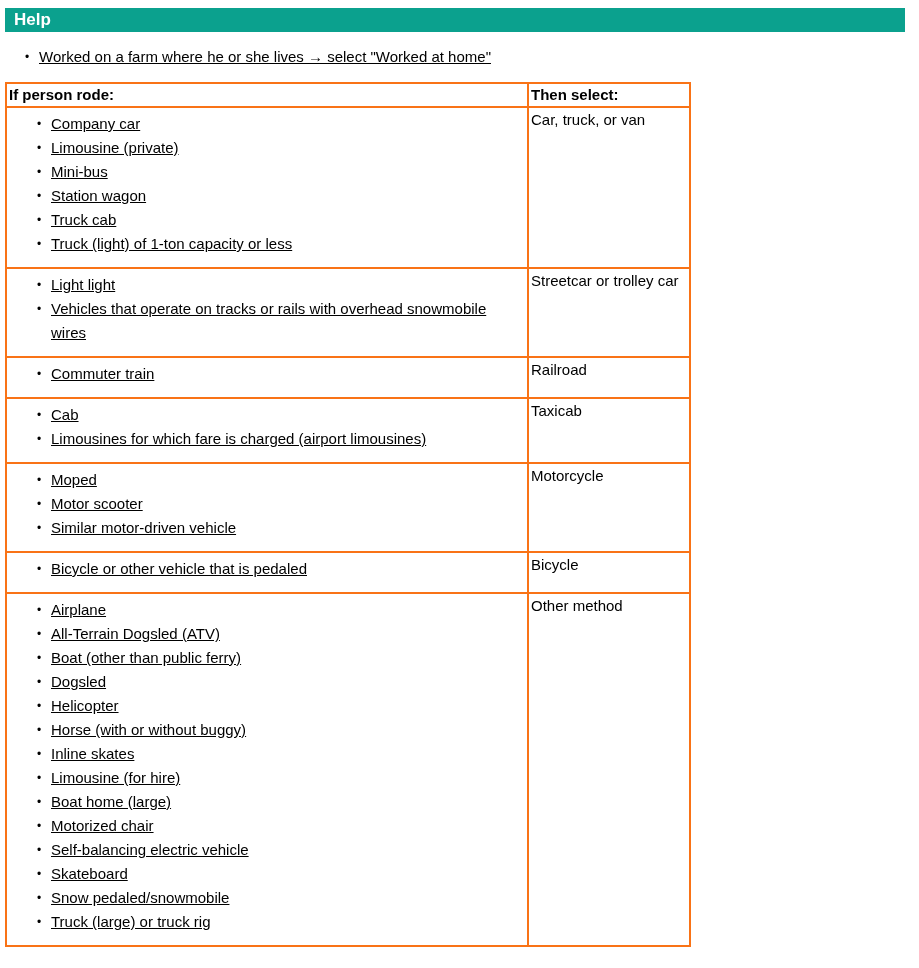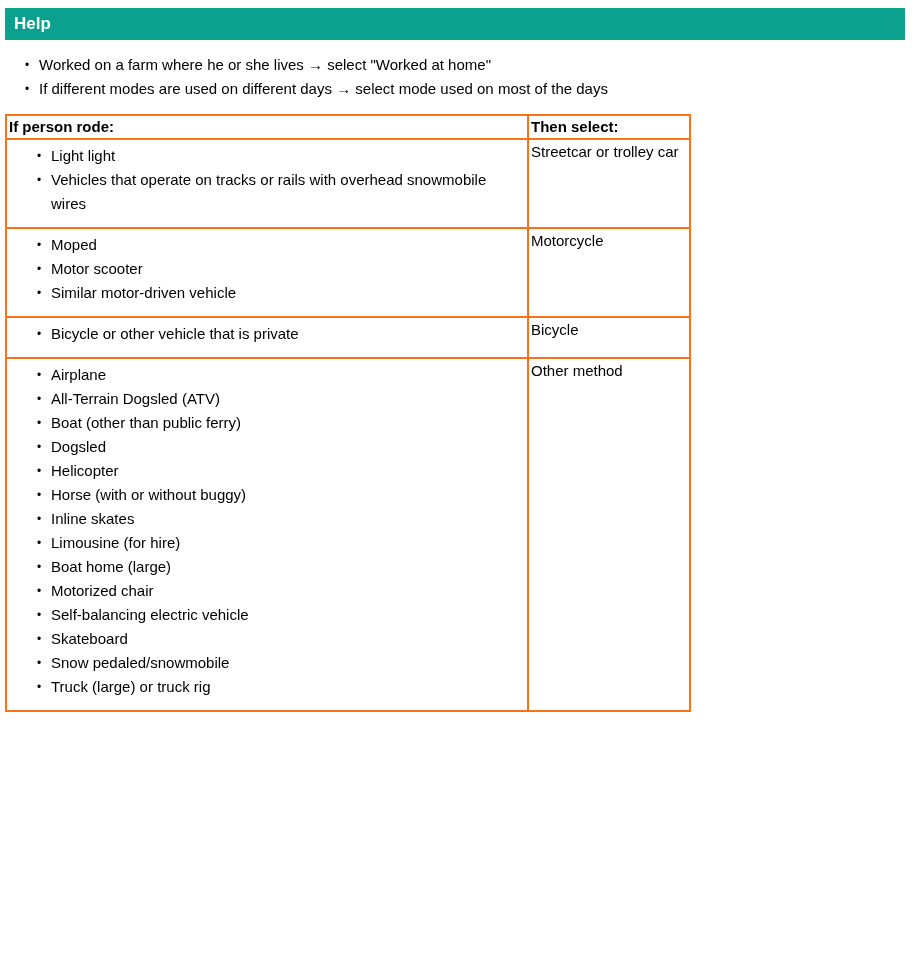--- a/index.html
+++ b/index.html
@@ -11,21 +11,21 @@
     font-size: 15px;
     color: #000000;
     width: 919px;
   }
   .page {
     padding: 8px 5px 10px 5px;
     width: 919px;
   }
   .header-bar {
     width: 900px;
-    height: 32px;
+    height: 24px;
     display: flex;
     align-items: center;
     padding-left: 9px;
     color: #ffffff;
     font-size: 17px;
     font-weight: bold;
   }
   ul.intro-list {
     list-style: none;
     margin: 13px 0 0 0;
@@ -39,20 +39,21 @@
     content: "\2022";
     display: inline-block;
     width: 14px;
     margin-left: -14px;
     font-size: 12px;
     vertical-align: 1px;
   }
   ul.intro-list li,
   ul.cell-list li {
     padding-left: 14px;
+    text-decoration: underline;
   }
   table.help-table {
     border-collapse: collapse;
     table-layout: fixed;
     width: 684px;
     margin-top: 13px;
   }
   table.help-table th,
   table.help-table td {
     border: 2px solid #f97316;
@@ -85,58 +86,87 @@
 <body>
 
 <div class="page">
 
   <div class="header-bar" style="background: rgb(11, 161, 142); color: rgb(255, 255, 255);">
     <span>Help</span>
   </div>
 
   <ul class="intro-list">
       <li>Worked on a farm where he or she lives → select "Worked at home"</li>
-      <li>If different modes are used on different days → select mode used on most of the days</li>
     </ul>
 
   <table class="help-table">
     <colgroup>
       <col class="col-modes">
       <col class="col-select">
     </colgroup>
     <thead>
       <tr>
         <th>If person rode:</th>
         <th>Then select:</th>
       </tr>
     </thead>
     <tbody id="table-body">
         <tr>
           <td class="modes-cell">
             <ul class="cell-list">
+              <li>Company car</li>
+              <li>Limousine (private)</li>
+              <li>Mini-bus</li>
+              <li>Station wagon</li>
+              <li>Truck cab</li>
+              <li>Truck (light) of 1-ton capacity or less</li>
+            </ul>
+          </td>
+          <td class="select-cell">Car, truck, or van</td>
+        </tr>
+        <tr>
+          <td class="modes-cell">
+            <ul class="cell-list">
               <li>Light light</li>
               <li>Vehicles that operate on tracks or rails with overhead snowmobile wires</li>
             </ul>
           </td>
           <td class="select-cell">Streetcar or trolley car</td>
+        </tr>
+        <tr>
+          <td class="modes-cell">
+            <ul class="cell-list">
+              <li>Commuter train</li>
+            </ul>
+          </td>
+          <td class="select-cell">Railroad</td>
+        </tr>
+        <tr>
+          <td class="modes-cell">
+            <ul class="cell-list">
+              <li>Cab</li>
+              <li>Limousines for which fare is charged (airport limousines)</li>
+            </ul>
+          </td>
+          <td class="select-cell">Taxicab</td>
         </tr>
         <tr>
           <td class="modes-cell">
             <ul class="cell-list">
               <li>Moped</li>
               <li>Motor scooter</li>
               <li>Similar motor-driven vehicle</li>
             </ul>
           </td>
           <td class="select-cell">Motorcycle</td>
         </tr>
         <tr>
           <td class="modes-cell">
             <ul class="cell-list">
-              <li>Bicycle or other vehicle that is private</li>
+              <li>Bicycle or other vehicle that is pedaled</li>
             </ul>
           </td>
           <td class="select-cell">Bicycle</td>
         </tr>
         <tr>
           <td class="modes-cell">
             <ul class="cell-list">
               <li>Airplane</li>
               <li>All-Terrain Dogsled (ATV)</li>
               <li>Boat (other than public ferry)</li>

